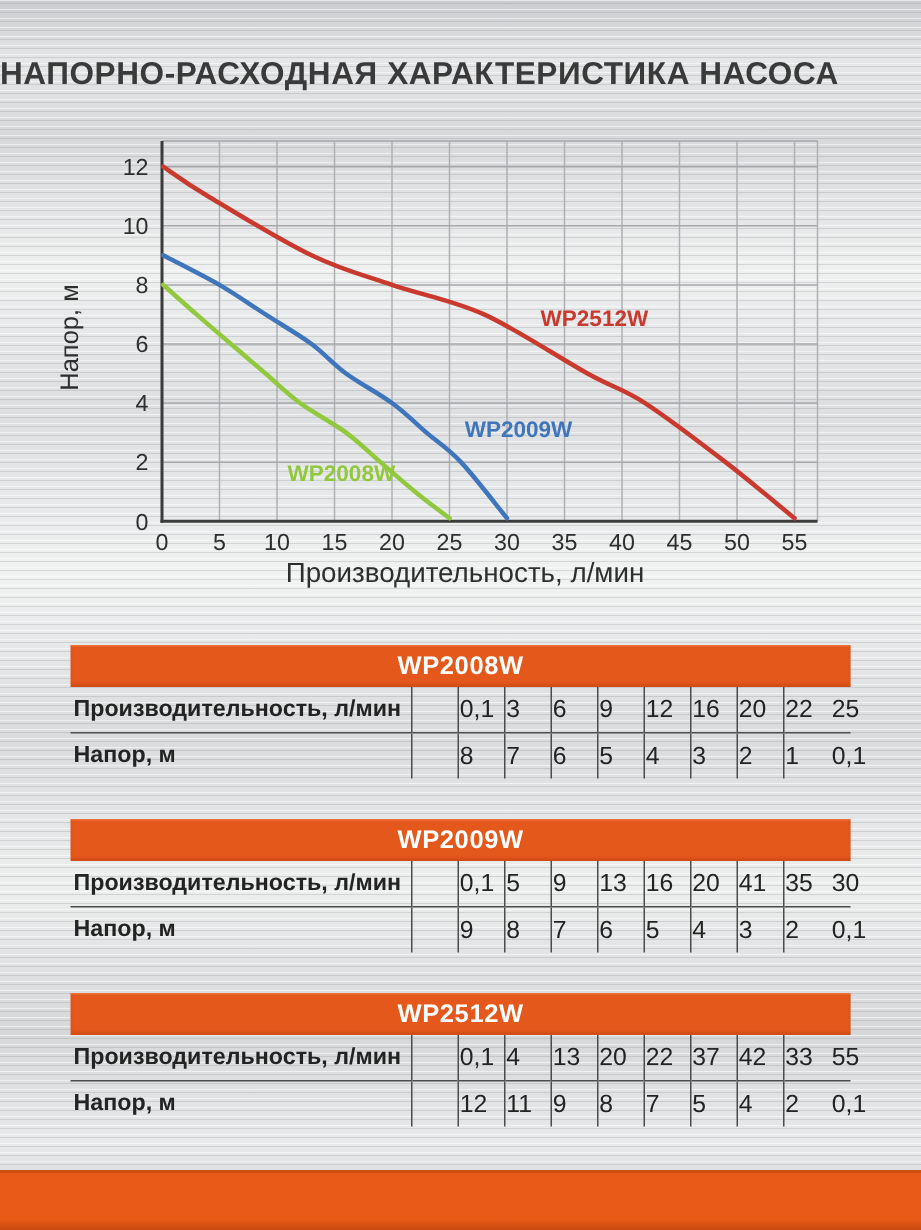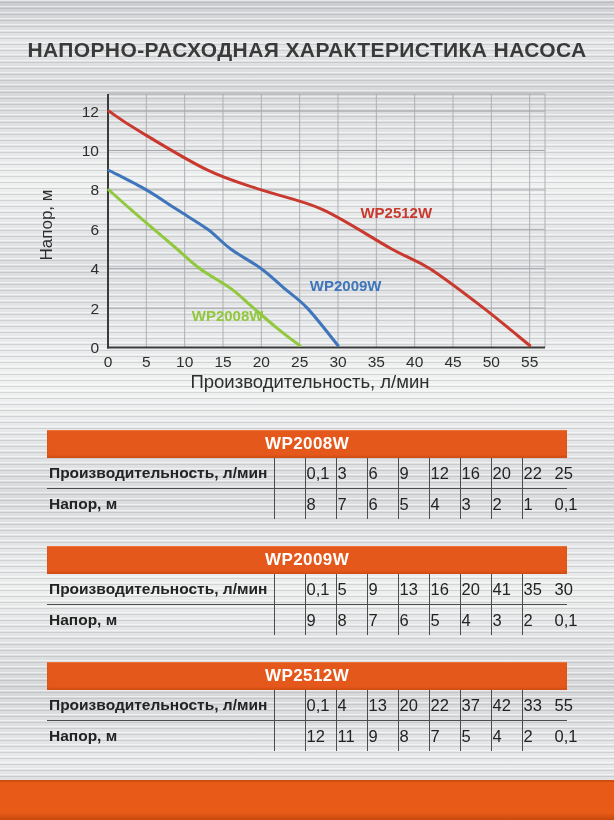--- a/index.html
+++ b/index.html
@@ -15,21 +15,21 @@
         rgba(255,255,255,.55) 0px, rgba(255,255,255,.55) 1px,
         rgba(200,202,205,0) 1px, rgba(200,202,205,0) 2px,
         rgba(148,151,155,.30) 2px, rgba(148,151,155,.30) 3px,
         rgba(255,255,255,0) 3px, rgba(255,255,255,0) 6px),
       linear-gradient(180deg,#c9cbce 0%,#e6e7e8 5%,#d6d8da 11%,#eff0f0 22%,
         #dcdee0 33%,#f1f2f2 47%,#d9dbdd 60%,#edeeee 72%,#d5d7d9 84%,
         #e9eaeb 93%,#c9cbce 100%);
   }
   h1.title{
     position:absolute;top:36px;left:0;width:614px;margin:0;
-    text-align:center;font-size:21px;line-height:28px;font-weight:600;
+    text-align:left;font-size:21px;line-height:28px;font-weight:600;
     letter-spacing:.4px;color:#3a3a3a;
   }
   .chart-wrap{position:absolute;top:85px;left:0;width:614px;height:320px;}
   .chart-wrap svg{display:block;}
   .ylabel{
     position:absolute;left:-13px;top:130px;width:120px;height:20px;
     text-align:center;font-size:17px;color:#2e2e2e;
     transform:rotate(-90deg);
   }
   .xlabel{

